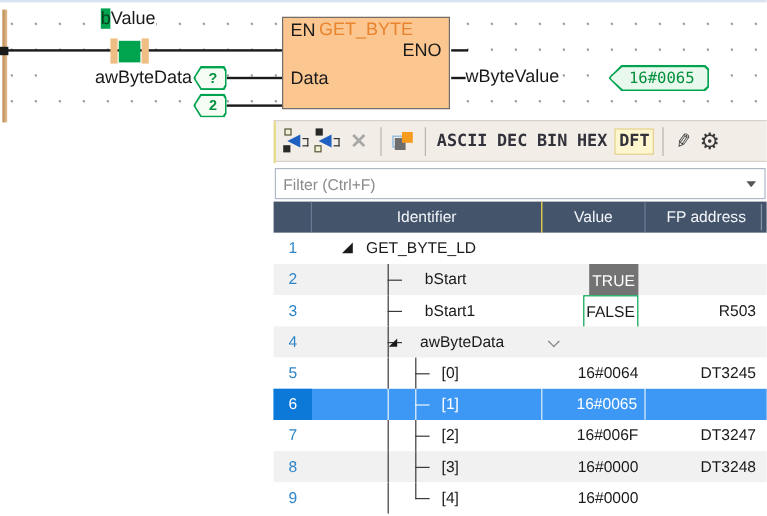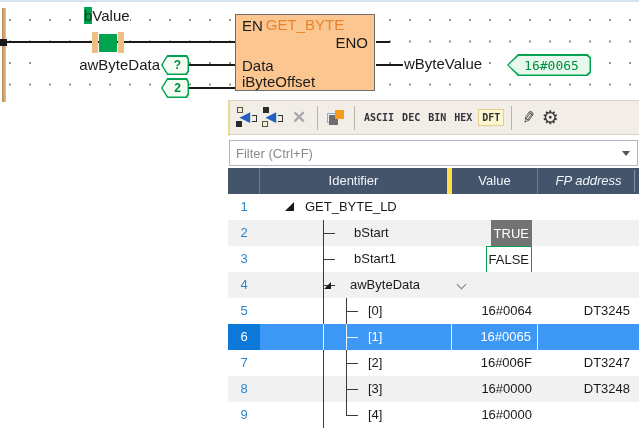--- a/index.html
+++ b/index.html
@@ -41,62 +41,62 @@
   .badge-out .badge-inner { clip-path: polygon(0 50%, 13% 0, 96% 0, 100% 15%, 100% 85%, 96% 100%, 13% 100%);
     background:#e9f8ec; font-family:"DejaVu Sans Mono", monospace; font-size:13px; font-weight:normal; color:#008f3c; }
 
   .fblock { position:absolute; left:235px; top:14px; width:140px; height:77px;
     background:#fbc68f; border:1px solid #6e6e6e; }
   .fb-title { position:absolute; left:0; top:1px; width:100%; text-align:center;
     color:#e8832e; font-size:15px; }
   .pin { position:absolute; font-size:15px; }
   .pin-en  { left:6px; top:2px; } .pin-eno { right:6px; top:19px; }
   .pin-data{ left:6px; top:42px; } .pin-ibo { left:6px; top:58px; }
-  .out-label { left:404px; top:54px; }
+  .out-label { left:388px; top:54px; }
 
   
   .watch { position:absolute; left:228px; top:100px; width:411px; height:330px; background:#fff; }
 
   .toolbar { position:absolute; left:0; top:0; width:411px; height:35px; background:#f2eee7;
     border-top:1px solid #d6d2ca; border-bottom:1px solid #d6d2ca;
     display:flex; align-items:center; padding-left:6px; }
   .tb-accent { position:absolute; left:0; top:0; width:2px; height:35px; background:#e7dd8e; }
   .tb-sep { width:1px; height:24px; background:#b8b4ac; margin:0 5px; }
   .tb-icon { position:relative; width:24px; height:24px; margin:0 1px; cursor:pointer; }
   .sq-o { position:absolute; width:6px; height:6px; border:1px solid #55553a; background:#f0f0d8; }
   .sq-f { position:absolute; width:6px; height:6px; background:#2a2a2a; }
   .tb-arrow { position:absolute; left:5px; top:3px; font-size:13px; font-weight:bold; color:#2060c0; }
   .brk { position:absolute; right:2px; top:9px; width:5px; height:7px;
     border:1.5px solid #333; border-left:none; }
   .x-del { font-size:17px; font-weight:bold; color:#a8a8a8; line-height:24px; text-align:center; }
   .casc-b { position:absolute; left:3px; top:7px; width:10px; height:10px; border:1px solid #7eb2e0; }
   .casc-g { position:absolute; left:5px; top:9px; width:9px; height:10px; background:#6e6e6e; }
   .casc-o { position:absolute; left:11px; top:4px; width:9px; height:9px; background:#f59b1e; }
-  .fmt { font-family:"DejaVu Sans Mono", monospace; font-size:10px; font-weight:bold;
+  .fmt { font-family:"DejaVu Sans Mono", monospace; font-size:14px; font-weight:bold;
     color:#33323b; letter-spacing:0; padding:3px 2px; margin:0 2px; cursor:pointer; }
   .fmt.active { background:#fdf6ce; border:1px solid #e3d08f; padding:2px 3px; }
   .glyph-icon { font-size:16px; color:#3a3a3a; width:22px; text-align:center; cursor:pointer; }
   .pen-glyph { display:inline-block; transform: scaleX(-1) rotate(10deg); }
 
   .filter-row { position:absolute; left:1px; top:40px; width:409px; height:26px;
     border:1px solid #aeb8c6; background:#fff; display:flex; align-items:center; }
   .filter-input { flex:1; border:none; outline:none; font-family:"Liberation Sans",sans-serif;
     font-size:13px; color:#7f1d1d; padding-left:6px; background:transparent; }
   .filter-input::placeholder { color:#8a8a8a; opacity:1; }
   .dd-arrow { width:20px; height:24px; position:relative; cursor:pointer; }
   .dd-arrow::after { content:""; position:absolute; left:5px; top:10px;
     border-left:4px solid transparent; border-right:4px solid transparent; border-top:5px solid #555; }
 
   .thead { position:absolute; left:0; top:68px; width:411px; height:26px; background:#44546a;
     display:flex; color:#f2f5fa; font-size:13px; line-height:26px; }
   .thead > div { text-align:center; }
   .h-num { width:32px; border-right:1px solid #6b7b97; }
-  .h-id  { width:192px; border-right:5px solid #fde047; }
+  .h-id  { width:192px; border-right:1px solid #fde047; }
   .h-val { width:86px; border-right:1px solid #6b7b97; }
-  .h-fp  { width:101px;font-style:italic; }
+  .h-fp  { width:101px; }
   .hdr-seam { position:absolute; left:406px; top:2px; bottom:2px; width:1px; background:#8493ab; }
 
   .rows { position:absolute; left:0; top:94px; width:411px; }
   .row { position:relative; display:flex; height:26px; font-size:13px; line-height:26px; background:#fff; }
   .row.alt { background:#f1f1f1; }
   .c-num { width:32px; text-align:center; color:#2e86c8; }
   .c-id  { width:192px; position:relative; }
   .c-val { width:86px; text-align:right; padding-right:6px; }
   .c-fp  { width:101px; text-align:right; padding-right:9px; }
   .row.sel { background:#3d97f5; color:#fff; }
@@ -148,21 +148,20 @@
   <div class="badge badge-sm" style="left:161px; top:78px">
     <div class="badge-inner">2</div>
   </div>
   <div class="wire" style="left:189px; top:87px; width:46px"></div>
 
   <div class="fblock">
     <div class="fb-title">GET_BYTE</div>
     <div class="pin pin-en">EN</div>
     <div class="pin pin-eno">ENO</div>
     <div class="pin pin-data">Data</div>
-    <div class="pin pin-ibo">iByteOffset</div>
   </div>
 
   <div class="wire" style="left:376px; top:41px; width:14px"></div>
   <div class="wire" style="left:376px; top:64px; width:27px"></div>
   <div class="lbl-ladder out-label">wByteValue</div>
   <div class="badge badge-out" style="left:507px; top:54px">
     <div class="badge-inner">16#0065</div>
   </div>
 </div>
 
@@ -236,20 +235,21 @@
     </div>
 
     <div class="row">
       <div class="c-num">3</div>
       <div class="c-id">
         <i class="tl tv1"></i>
         <i class="tl ts1"></i>
         <span class="lbl l1">bStart1</span>
       </div>
       <div class="c-val"><span class="v-false">FALSE</span></div>
+      <div class="c-fp">R503</div>
     </div>
 
     <div class="row alt">
       <div class="c-num">4</div>
       <div class="c-id">
         <i class="tl tv1"></i>
         <i class="tl ts1"></i>
         <i class="exp1"></i>
         <span class="lbl l1b">awByteData</span>
         <i class="chev"></i>

